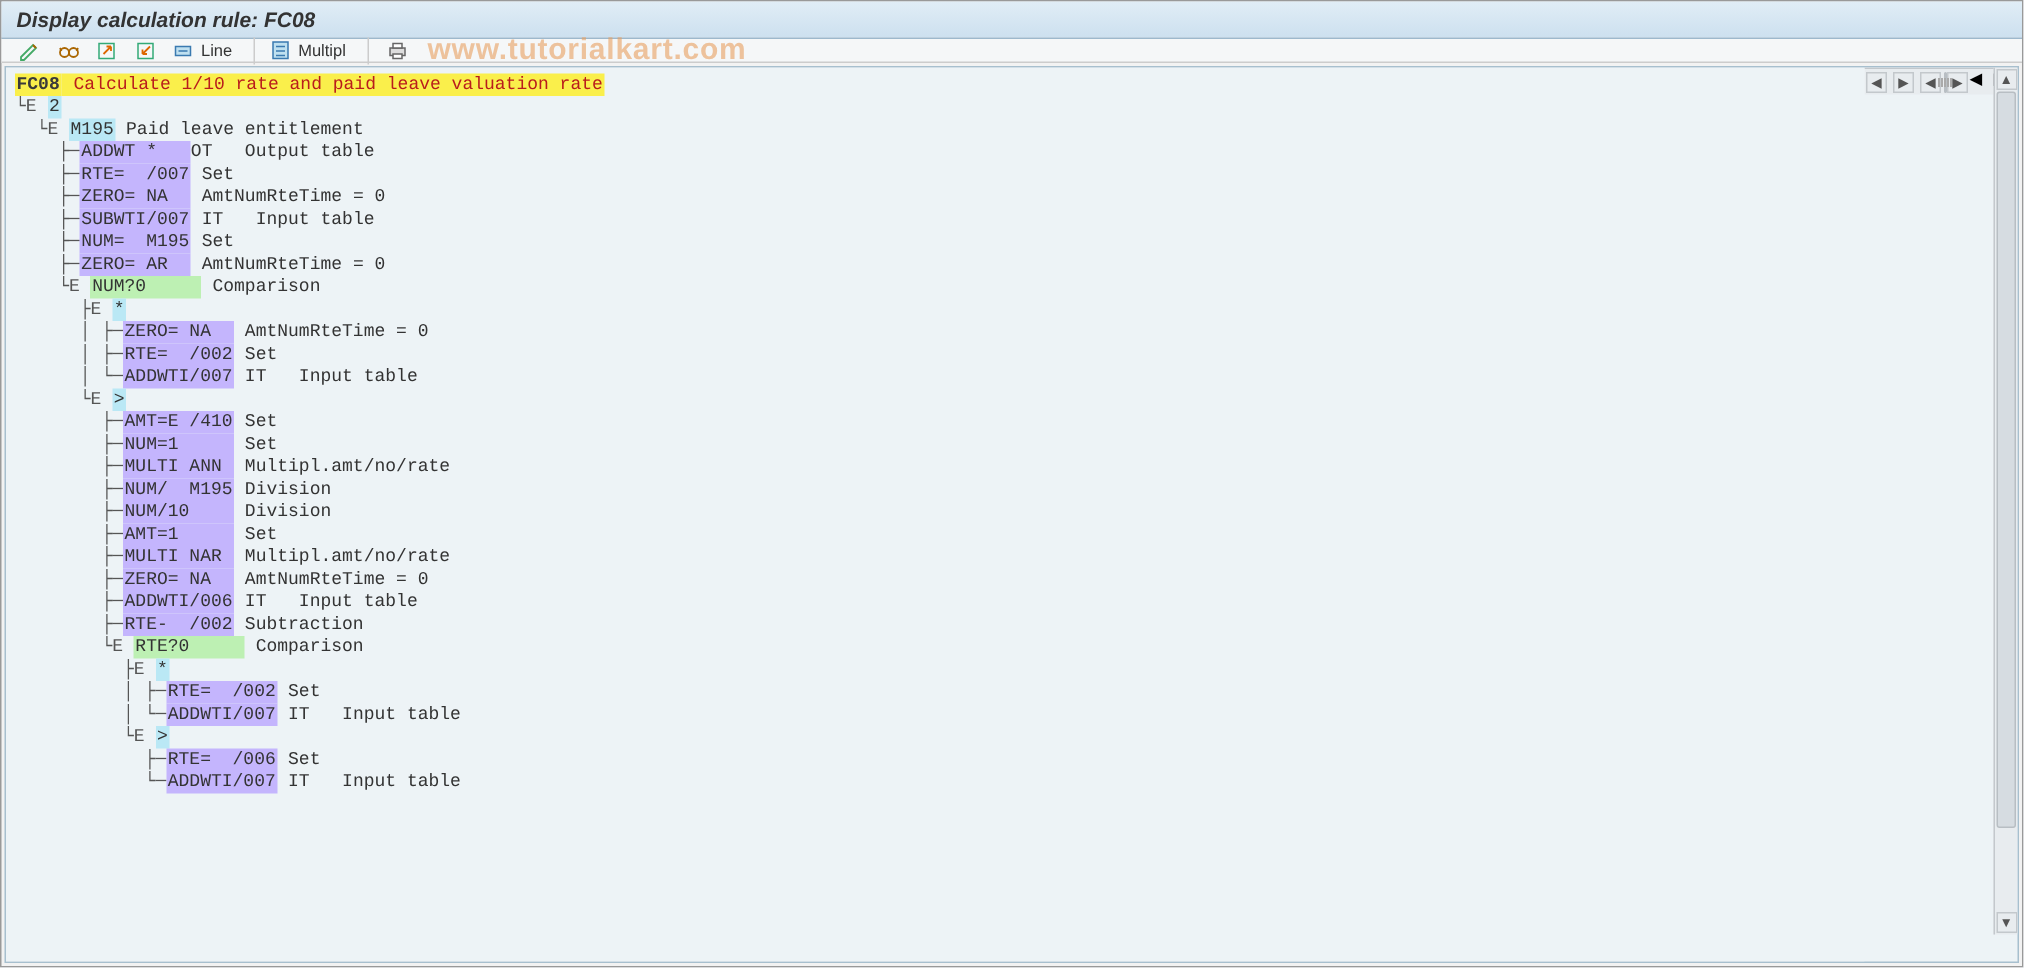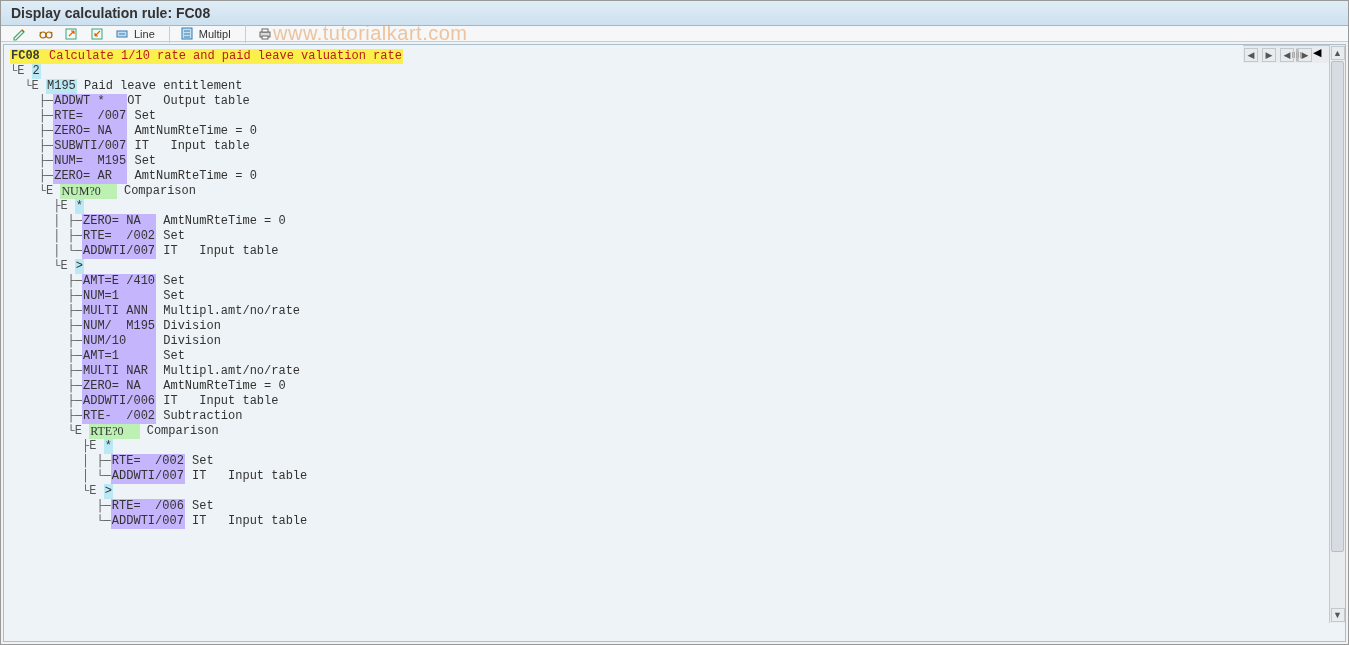--- a/index.html
+++ b/index.html
@@ -20,20 +20,21 @@
     flex-direction: column;
     border: 1px solid #999;
     background: #f2f2f2;
   }
   .titlebar {
     background: linear-gradient(#e0edf6, #cde0ef);
     border-bottom: 1px solid #9db8cc;
     padding: 4px 10px;
     font-size: 14px;
     font-weight: bold;
+    font-style: italic;
     color: #333;
   }
   .toolbar {
     background: #f5f7f8;
     border-bottom: 1px solid #ccc;
     padding: 4px 8px;
     display: flex;
     align-items: center;
     gap: 4px;
     height: 16px;
@@ -61,23 +62,23 @@
     cursor: pointer;
   }
   .sep {
     width: 1px;
     height: 18px;
     background: #ccc;
     margin: 0 4px;
   }
   .watermark {
     position: absolute;
-    left: 272px;
+    left: 284px;
     font-size: 20px;
-    font-weight: normal;
+    font-weight: bold;
     color: #e8a060;
     opacity: 0.6;
     letter-spacing: 0.5px;
     pointer-events: none;
   }
   .content-wrap {
     flex: 1;
     display: flex;
     border: 1px solid #a7bfce;
     margin: 2px;
@@ -95,21 +96,21 @@
     position: relative;
     background: #edf3f6;
     line-height: 15px;
     white-space: pre;
   }
   .row { display: flex; align-items: center; height: 15px; }
   .connector { color: #555; }
   .hl-yellow { background: #faef4b; color: #b91c1c; padding: 0 1px; }
   .hl-yellow-bold { background: #faef4b; color: #3a3a3a; padding: 0 1px; font-weight: bold; }
   .hl-cyan { background: #bae8f5; color: #333; padding: 0 1px; }
-  .hl-green { background: #bdf0b3; color: #333; padding: 0 1px; font-family: Liberation Serif, serif; }
+  .hl-green { background: #bdf0b3; color: #333; padding: 0 1px; }
   .hl-white { background: #c4b5fd; color: #333; padding: 0 1px; }
   .vscroll {
     position: absolute;
     right: 0;
     top: 0;
     bottom: 18px;
     width: 16px;
     background: #e8ecef;
     border-left: 1px solid #c3c8cc;
     display: flex;

